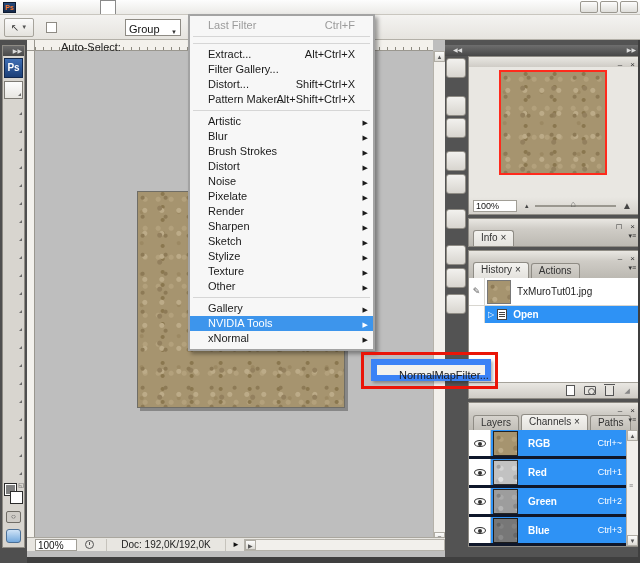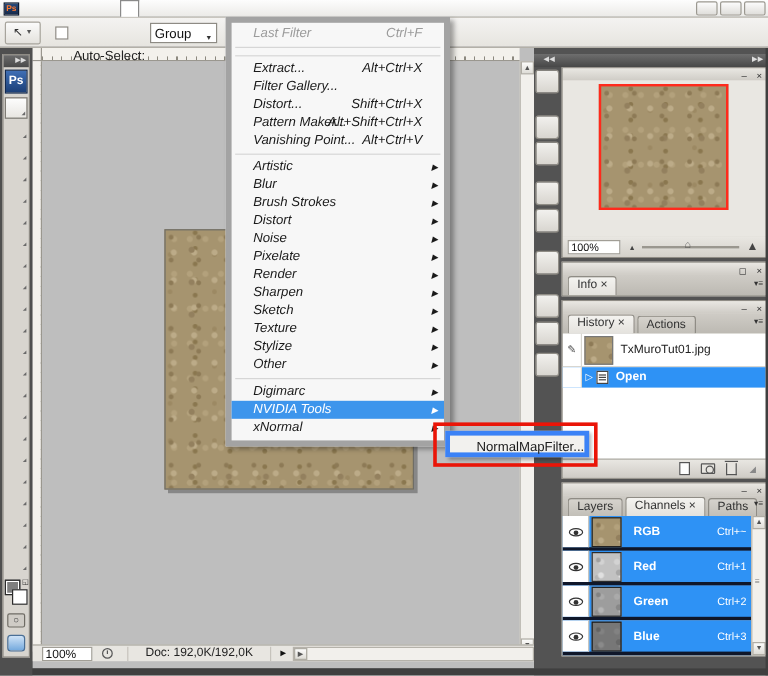--- a/index.html
+++ b/index.html
@@ -191,32 +191,32 @@
   .thumb-green { filter:grayscale(1) brightness(1.05); }
   .thumb-blue { filter:grayscale(1) brightness(0.8); }
   .ch-name { margin-left:10px; font-size:10px; font-weight:bold; color:#fff; flex:1; }
   .ch-short { font-size:9px; color:#fff; margin-right:4px; }
   .ch-scroll { position:absolute; right:0; top:0; width:12px; height:116px; background:#f2f0ec; border-left:1px solid #b5b2aa; }
   .ch-scroll .up{top:0}.ch-scroll .down{bottom:0}
   .ch-grip { position:absolute; left:2px; top:52px; font-size:7px; color:#777; }
 
   
   .filter-menu { position:absolute; left:188px; top:14px; width:187px; background:#f7f7f7;
-    border:5px solid #a3a3a3; box-shadow:3px 3px 4px rgba(0,0,0,.35); z-index:40; padding:2px 0 3px 0;font-style:italic; }
+    border:2px solid #a3a3a3; box-shadow:3px 3px 4px rgba(0,0,0,.35); z-index:40; padding:2px 0 3px 0; }
   .m-row { position:relative; height:15px; line-height:15px; padding-left:18px; font-size:11px; color:#1a1a1a; }
   .m-row .sc { position:absolute; right:18px; font-size:11px; color:#1a1a1a; }
   .m-row .ar { position:absolute; right:5px; font-size:7px; top:1px; color:#1a1a1a; }
   .m-row.dis, .m-row.dis .sc { color:#9b9b9b; }
   .m-row.hl { background:#3d95ec; color:#fff; }
   .m-row.hl .ar { color:#fff; }
   .m-row.sep { height:7px; padding:0; }
   .m-row.sep::after { content:""; position:absolute; left:3px; right:3px; top:3px; height:1px; background:#d6d6d6; }
 
   .submenu { position:absolute; left:371px; top:359px; width:120px; height:22px; background:#f2f1ee;
-    border:4px solid #3b82f6; box-shadow:2px 2px 3px rgba(0,0,0,.3); z-index:41;
+    border:6px solid #3b82f6; box-shadow:2px 2px 3px rgba(0,0,0,.3); z-index:41;
     font-size:11px; line-height:20px; padding-left:22px; color:#1a1a1a; }
   .redbox { position:absolute; left:361px; top:352px; width:137px; height:37px;
     border:3px solid #ea1508; z-index:50; }
 
   .win-bottom { position:absolute; left:0; bottom:0; width:640px; height:6px; background:#3f3f3f; }
   .right-edge { position:absolute; right:0; top:0; width:2px; height:563px; background:#3f3f3f; }
 </style>
 </head>
 <body>
 
@@ -518,25 +518,20 @@
       <div class="m-row">
         <span>Distort...</span>
         <span class="sc">Shift+Ctrl+X</span>
         <span class="ar"></span>
       </div>
       <div class="m-row">
         <span>Pattern Maker...</span>
         <span class="sc">Alt+Shift+Ctrl+X</span>
         <span class="ar"></span>
       </div>
-      <div class="m-row">
-        <span>Vanishing Point...</span>
-        <span class="sc">Alt+Ctrl+V</span>
-        <span class="ar"></span>
-      </div>
       <div class="m-row sep">
         <span></span>
         <span class="sc"></span>
         <span class="ar"></span>
       </div>
       <div class="m-row">
         <span>Artistic</span>
         <span class="sc"></span>
         <span class="ar">▶</span>
       </div>
@@ -574,41 +569,41 @@
         <span>Sharpen</span>
         <span class="sc"></span>
         <span class="ar">▶</span>
       </div>
       <div class="m-row">
         <span>Sketch</span>
         <span class="sc"></span>
         <span class="ar">▶</span>
       </div>
       <div class="m-row">
+        <span>Stylize</span>
+        <span class="sc"></span>
+        <span class="ar">▶</span>
+      </div>
+      <div class="m-row">
         <span>Texture</span>
         <span class="sc"></span>
         <span class="ar">▶</span>
       </div>
       <div class="m-row">
-        <span>Stylize</span>
-        <span class="sc"></span>
-        <span class="ar">▶</span>
-      </div>
-      <div class="m-row">
         <span>Other</span>
         <span class="sc"></span>
         <span class="ar">▶</span>
       </div>
       <div class="m-row sep">
         <span></span>
         <span class="sc"></span>
         <span class="ar"></span>
       </div>
       <div class="m-row">
-        <span>Digimarc</span>
+        <span>Gallery</span>
         <span class="sc"></span>
         <span class="ar">▶</span>
       </div>
       <div class="m-row hl">
         <span>NVIDIA Tools</span>
         <span class="sc"></span>
         <span class="ar">▶</span>
       </div>
       <div class="m-row">
         <span>xNormal</span>

